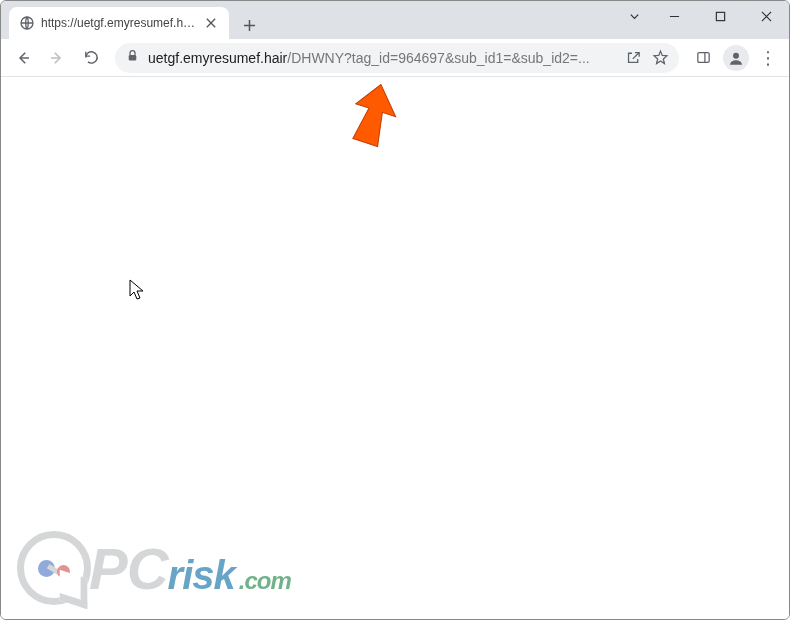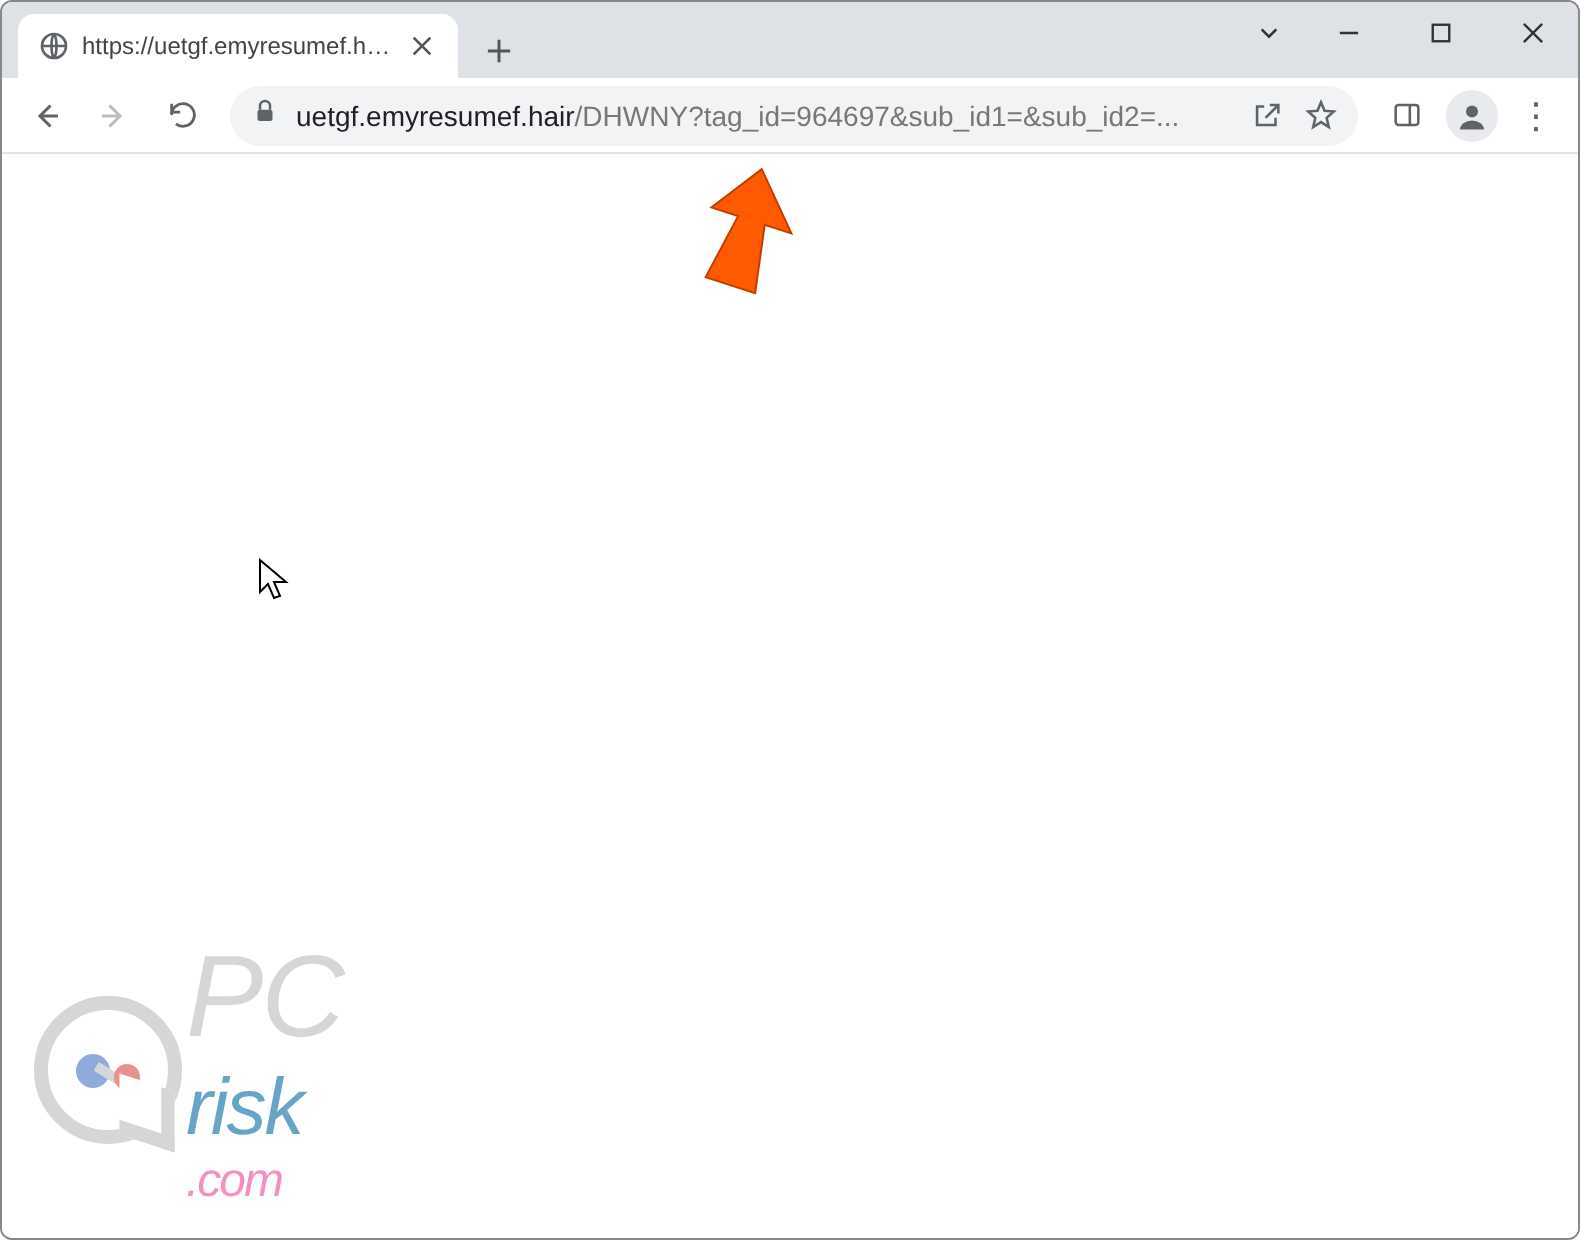--- a/index.html
+++ b/index.html
@@ -242,32 +242,31 @@
 }
 .wm-line {
   position: absolute;
   width: 28px; height: 5px;
   background: #b9bbbd;
   transform: rotate(32deg);
   top: 33px; left: 22px;
 }
 .wm-text {
   font-family: Arial, sans-serif;
-  font-weight: 400;
+  font-weight: 700;
   font-style: italic;
   font-size: 48px;
   color: #b9bbbd;
   letter-spacing: -1px;
   display: flex;
   align-items: baseline;
-  flex-direction: column;
 }
 .wm-pc { font-size: 58px; }
 .wm-risk { font-size: 40px; color: #0369a1; font-style: italic; }
-.wm-com { font-size: 24px; color: #ec4899; font-style: italic; margin-left: 4px; }
+.wm-com { font-size: 24px; color: #15803d; font-style: italic; margin-left: 4px; }
 </style>
 </head>
 <body>
 
 <div class="titlebar">
   <div class="tab-strip">
     <div class="tab">
       <span class="tab-favicon">
         <svg viewBox="0 0 24 24" width="16" height="16" fill="none" stroke="currentColor" stroke-width="2">
           <circle cx="12" cy="12" r="9"></circle>

